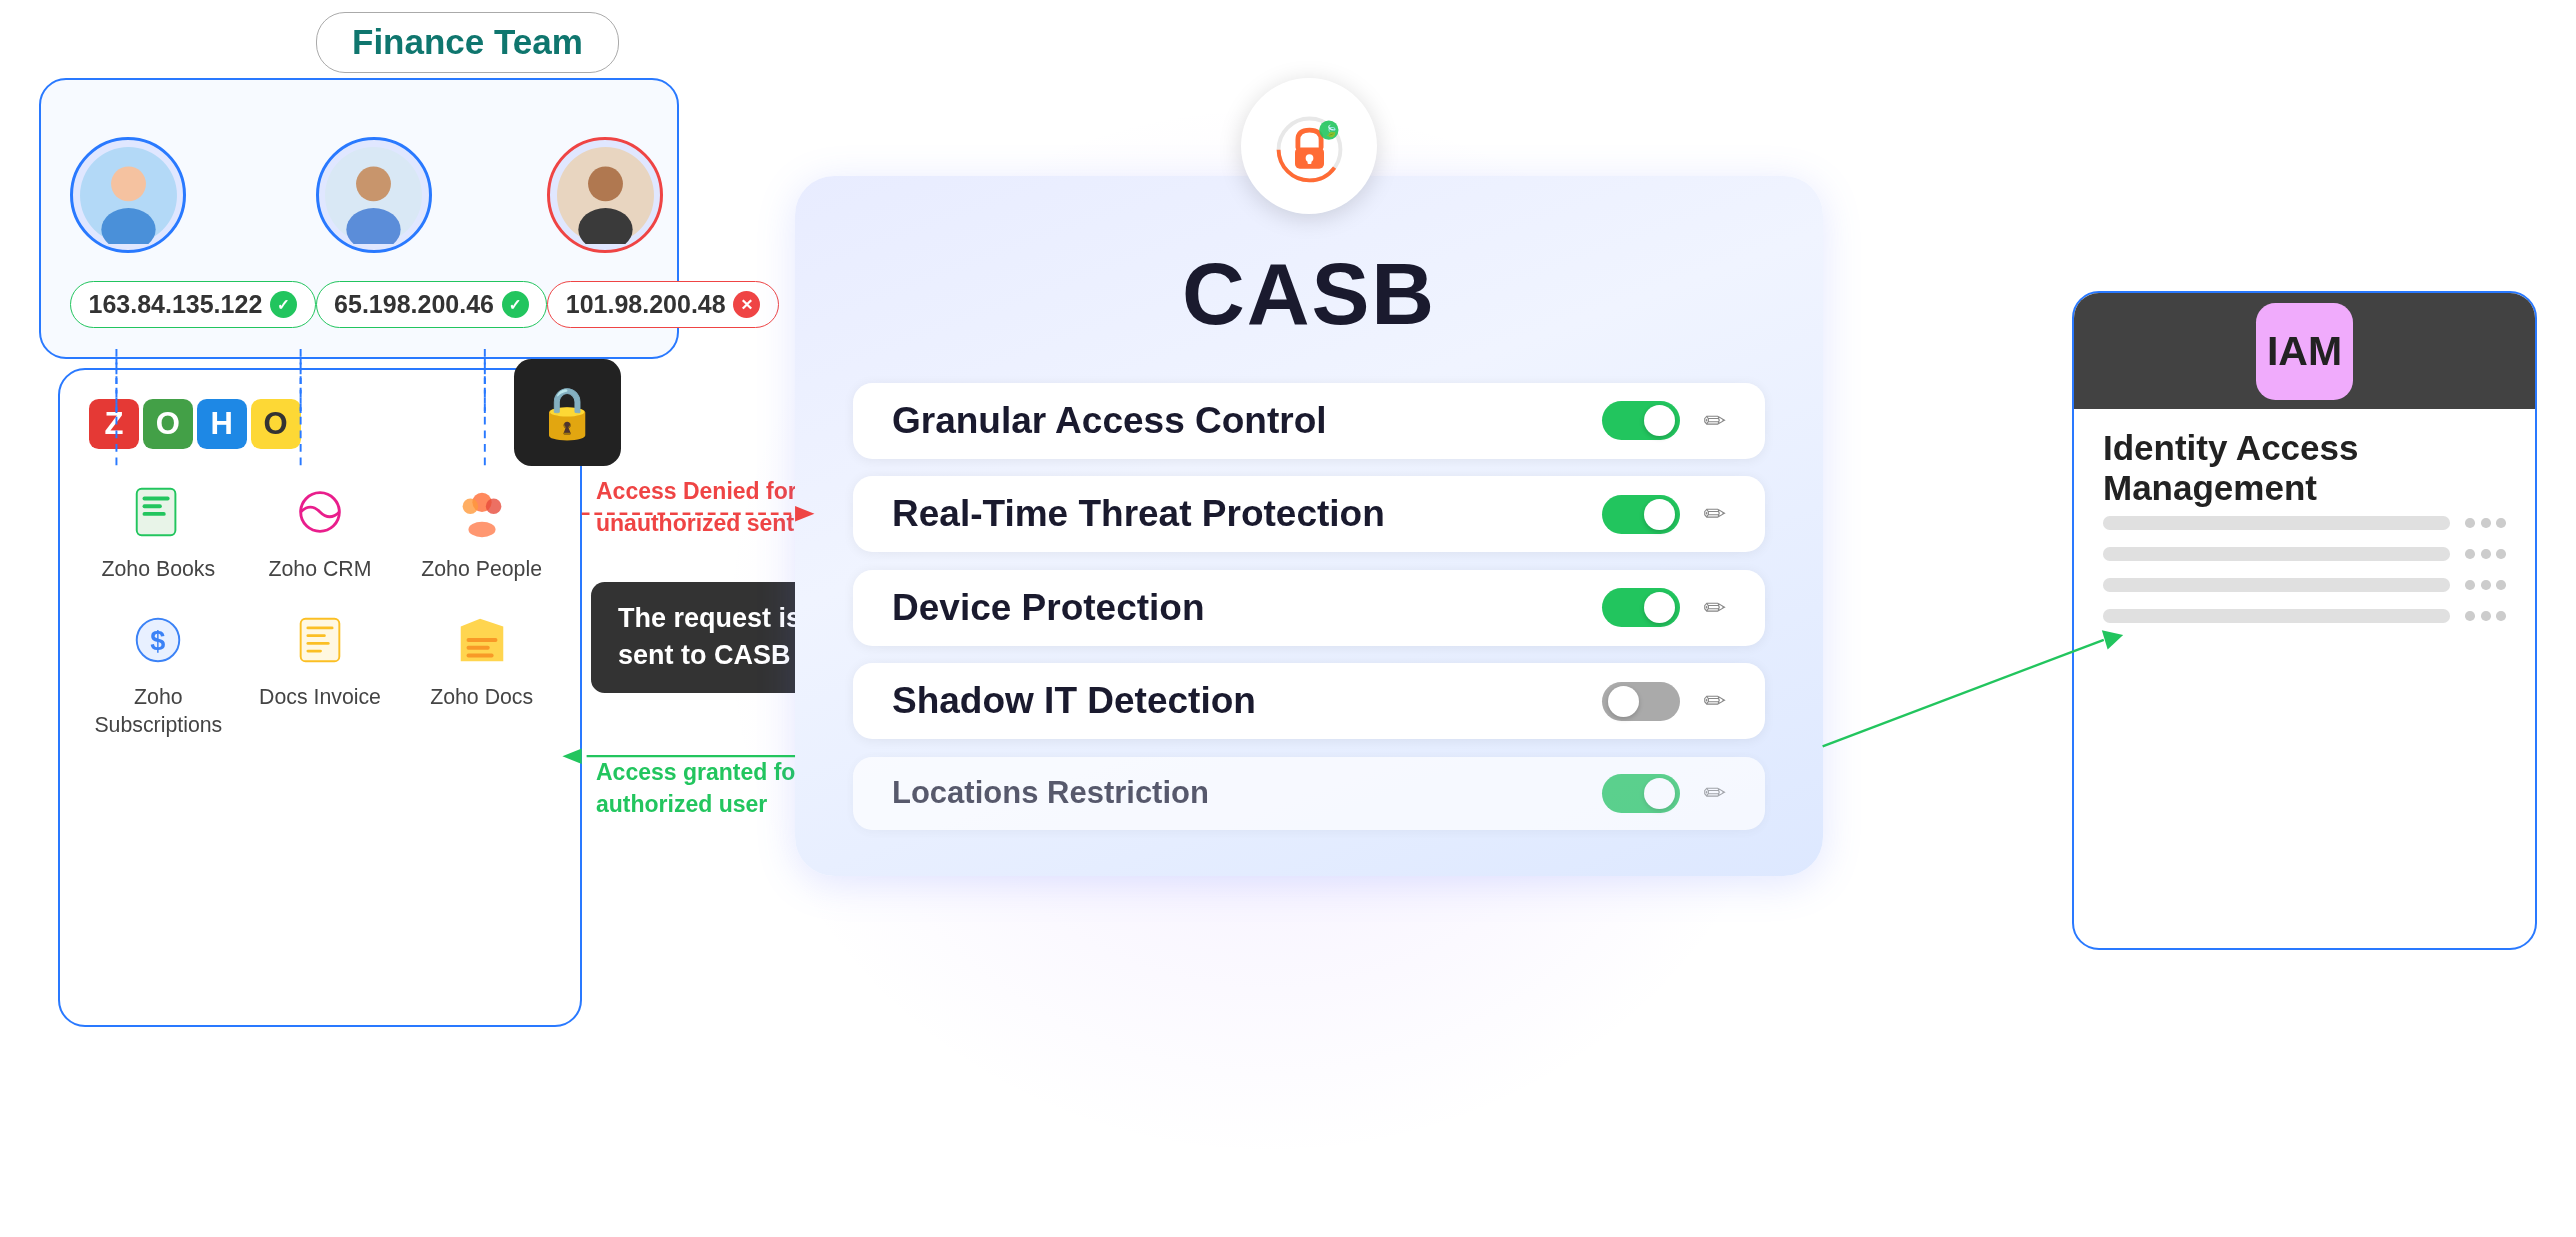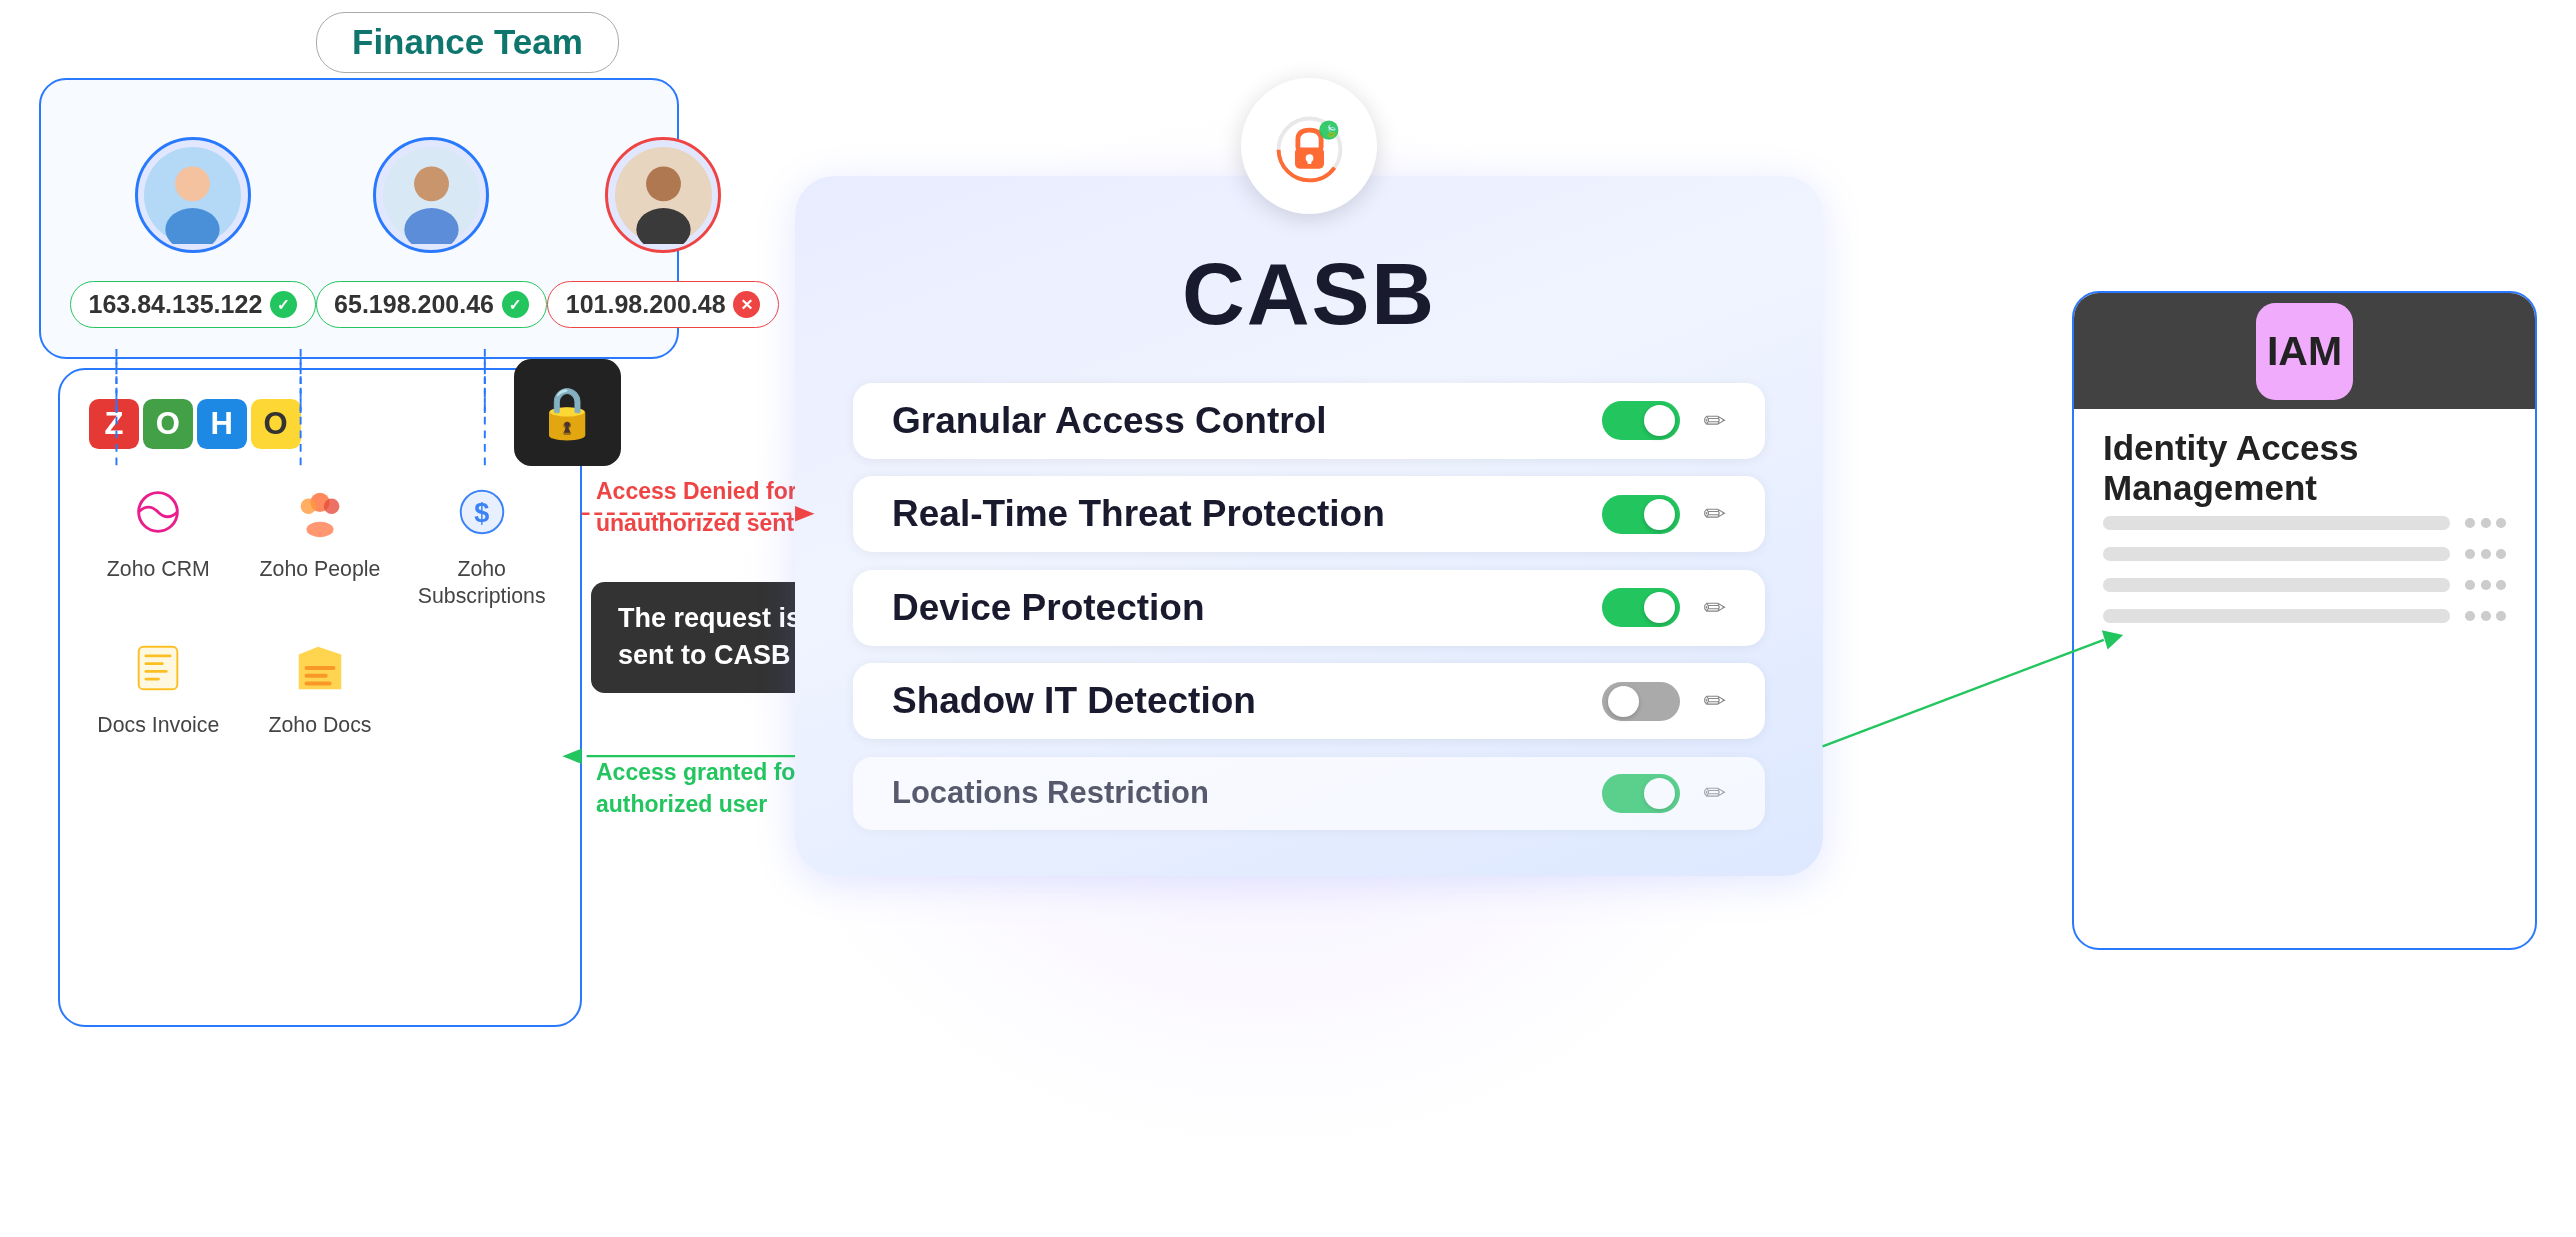--- a/index.html
+++ b/index.html
@@ -38,21 +38,20 @@
       background: rgba(41,121,255,0.04);
       display: flex;
       align-items: flex-end;
       justify-content: space-around;
       padding: 19.4px 29px 29px;
     }
 
     .user-item {
       display: flex;
       flex-direction: column;
-      align-items: center;
       gap: 28px;
     }
 
     .avatar-circle {
       width: 116px;
       height: 116px;
       border-radius: 50%;
       border: 3.9px solid #2979ff;
       overflow: hidden;
       background: #e0e7ff;
@@ -446,20 +445,31 @@
     <div class="zoho-letter z-letter">Z</div>
     <div class="zoho-letter o1-letter">O</div>
     <div class="zoho-letter h-letter">H</div>
     <div class="zoho-letter o2-letter">O</div>
   </div>
   <div class="zoho-apps">
 
     <div class="app-item">
       <div class="app-icon">
         <svg width="58" height="58" viewBox="0 0 60 60">
+          <rect x="8" y="6" width="40" height="48" rx="5" fill="#e8f4e8" stroke="#22c55e" stroke-width="2"></rect>
+          <rect x="14" y="14" width="28" height="4" rx="2" fill="#22c55e"></rect>
+          <rect x="14" y="22" width="20" height="4" rx="2" fill="#22c55e"></rect>
+          <rect x="14" y="30" width="24" height="4" rx="2" fill="#22c55e"></rect>
+        </svg>
+      </div>
+      <div class="app-name">Zoho Books</div>
+    </div>
+    <div class="app-item">
+      <div class="app-icon">
+        <svg width="58" height="58" viewBox="0 0 60 60">
           <path d="M30 10 C18 10 10 20 10 30 C10 42 20 50 30 50 C40 50 50 42 50 30 C50 20 42 10 30 10Z" fill="none" stroke="#e91e8c" stroke-width="3"></path>
           <path d="M10 30 Q20 20 30 30 Q40 40 50 30" fill="none" stroke="#e91e8c" stroke-width="3"></path>
         </svg>
       </div>
       <div class="app-name">Zoho CRM</div>
     </div>
     <div class="app-item">
       <div class="app-icon">
         <svg width="58" height="58" viewBox="0 0 60 60">
           <circle cx="30" cy="20" r="10" fill="#ff6b35" opacity="0.8"></circle>

